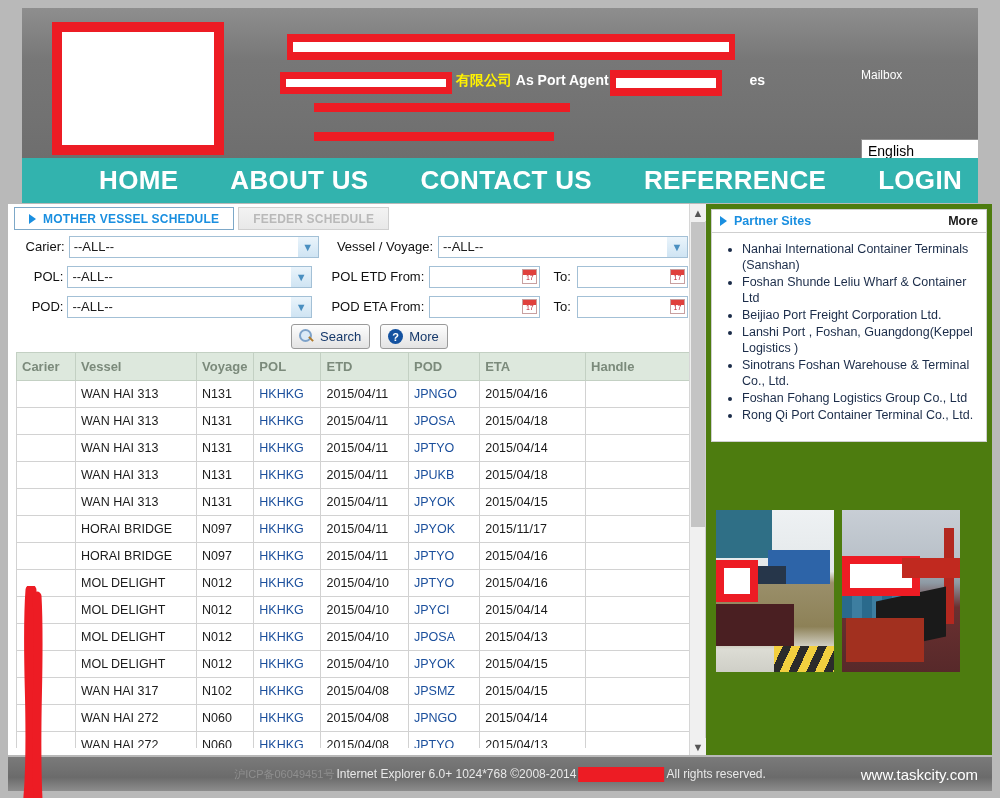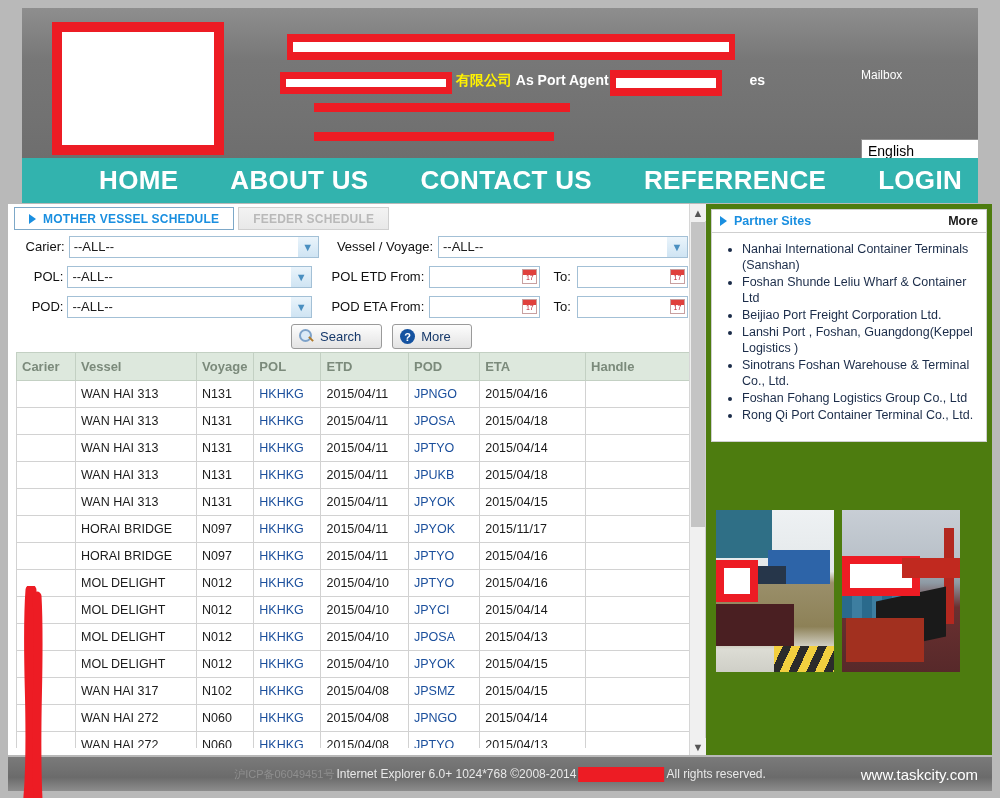--- a/index.html
+++ b/index.html
@@ -157,21 +157,21 @@
     background: #e0403c;
   }
   .cal::after {
     content: "17"; position: absolute; left: 0; right: 0; top: 4px;
     font-size: 7px; text-align: center; color: #b23; font-family: "Liberation Sans", sans-serif;
   }
   .lbl-to { width: 38px; text-align: right; padding-right: 6px; }
 
   #btnrow { display: flex; gap: 10px; margin-left: 283px; margin-top: 4px; }
   .btn {
-    height: 25px; padding: 0 20px 0 7px;
+    height: 25px; padding: 0 8px 0 7px;
     border: 1px solid #9a9a9a; border-radius: 3px;
     background: linear-gradient(180deg,#fdfdfd,#e3e3e3);
     display: flex; align-items: center; gap: 6px;
     font-size: 13px; color: #16396b; cursor: pointer;
   }
   .ico-search {
     width: 15px; height: 15px; position: relative; display: inline-block;
   }
   .ico-search::before {
     content: ""; position: absolute; left: 0; top: 0;

